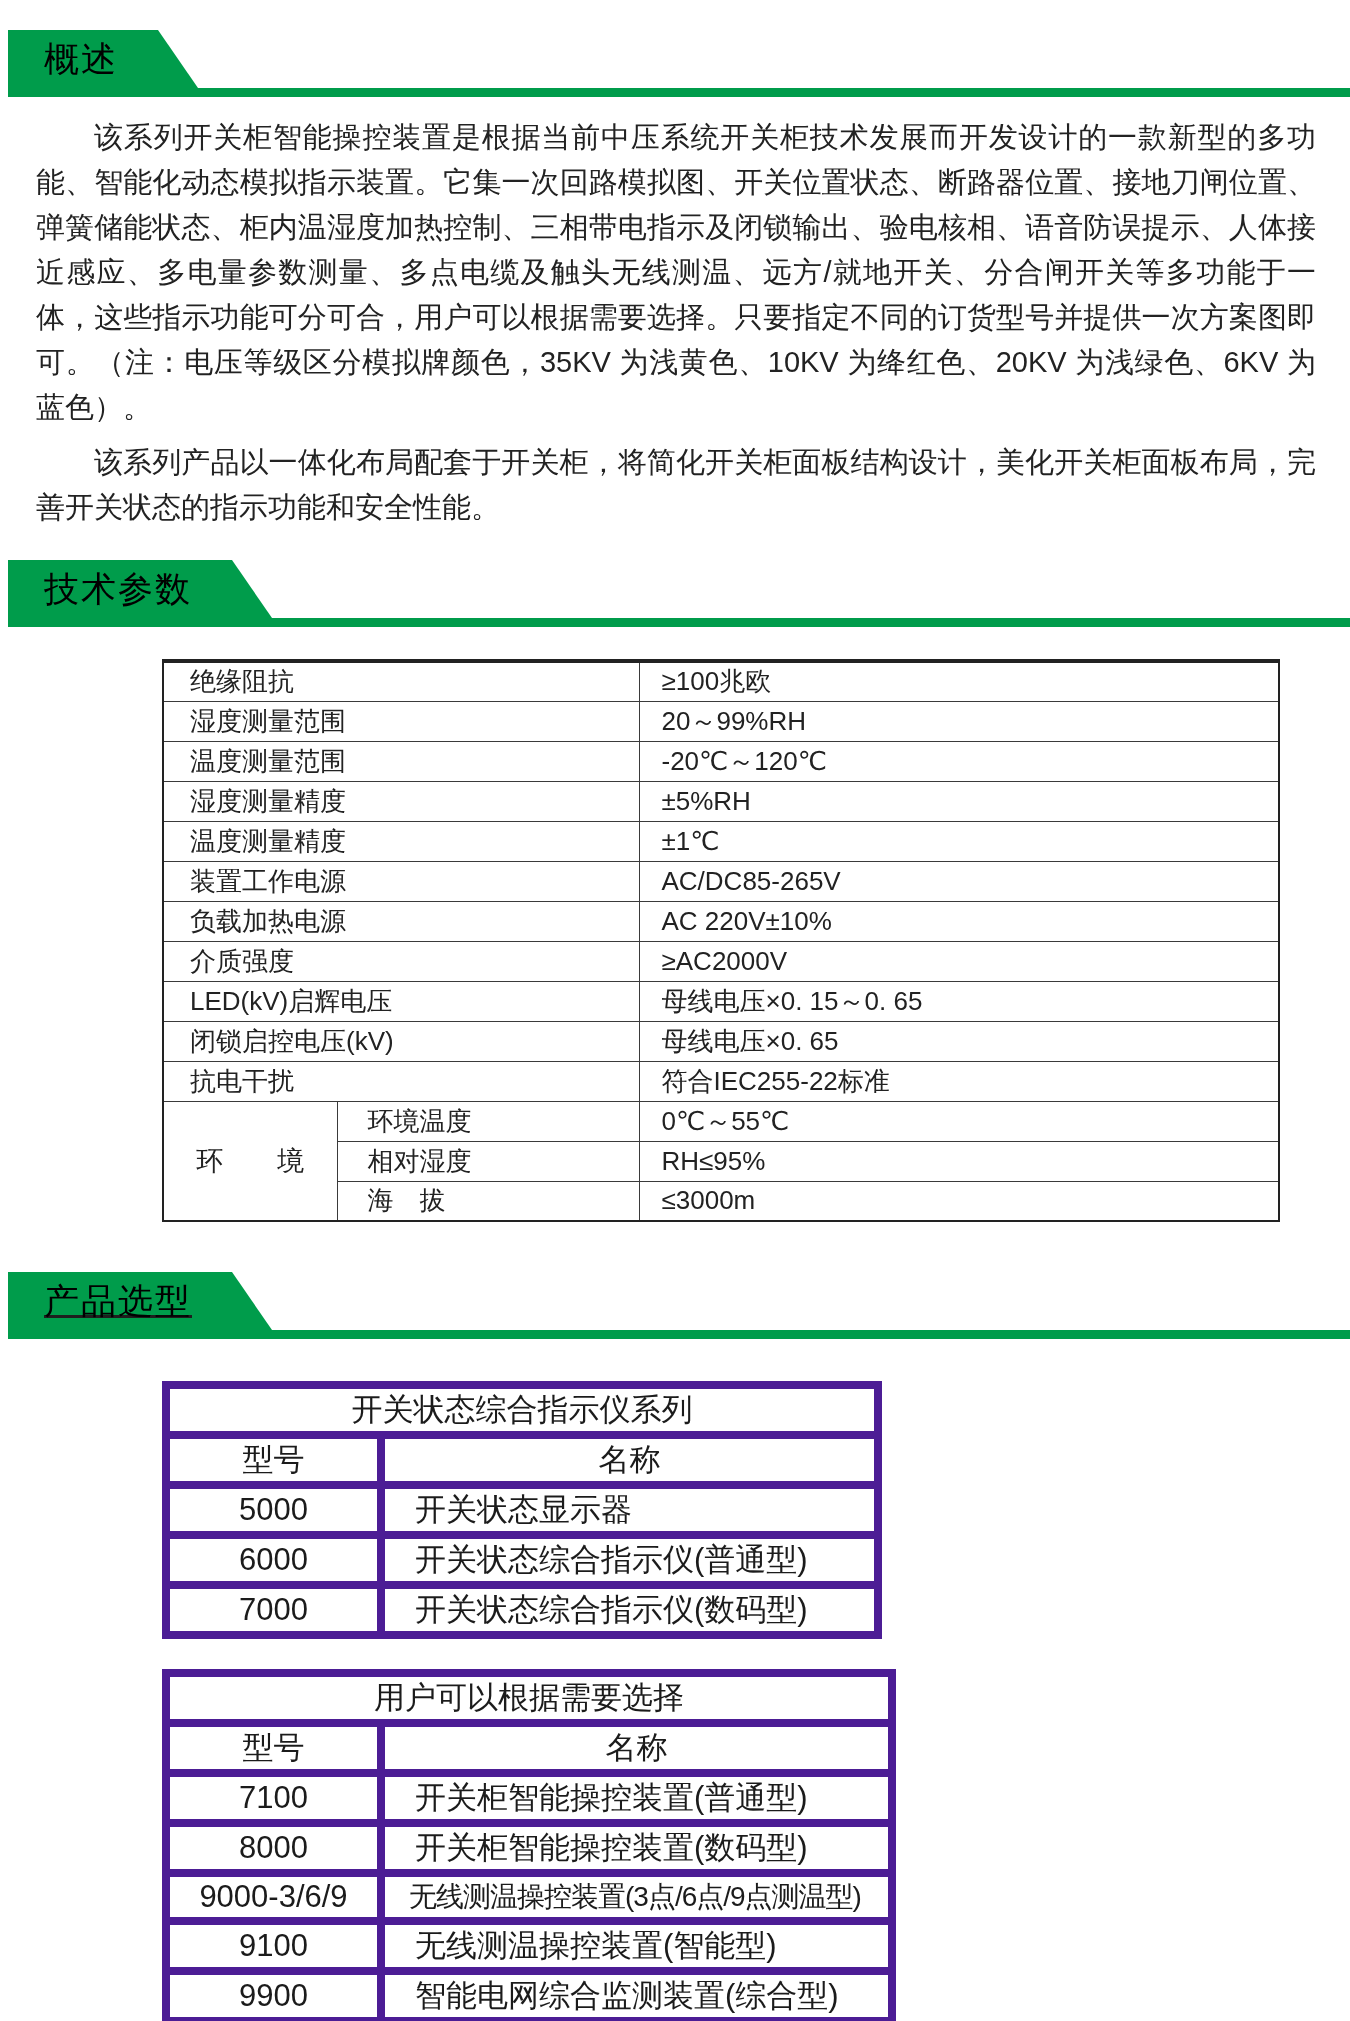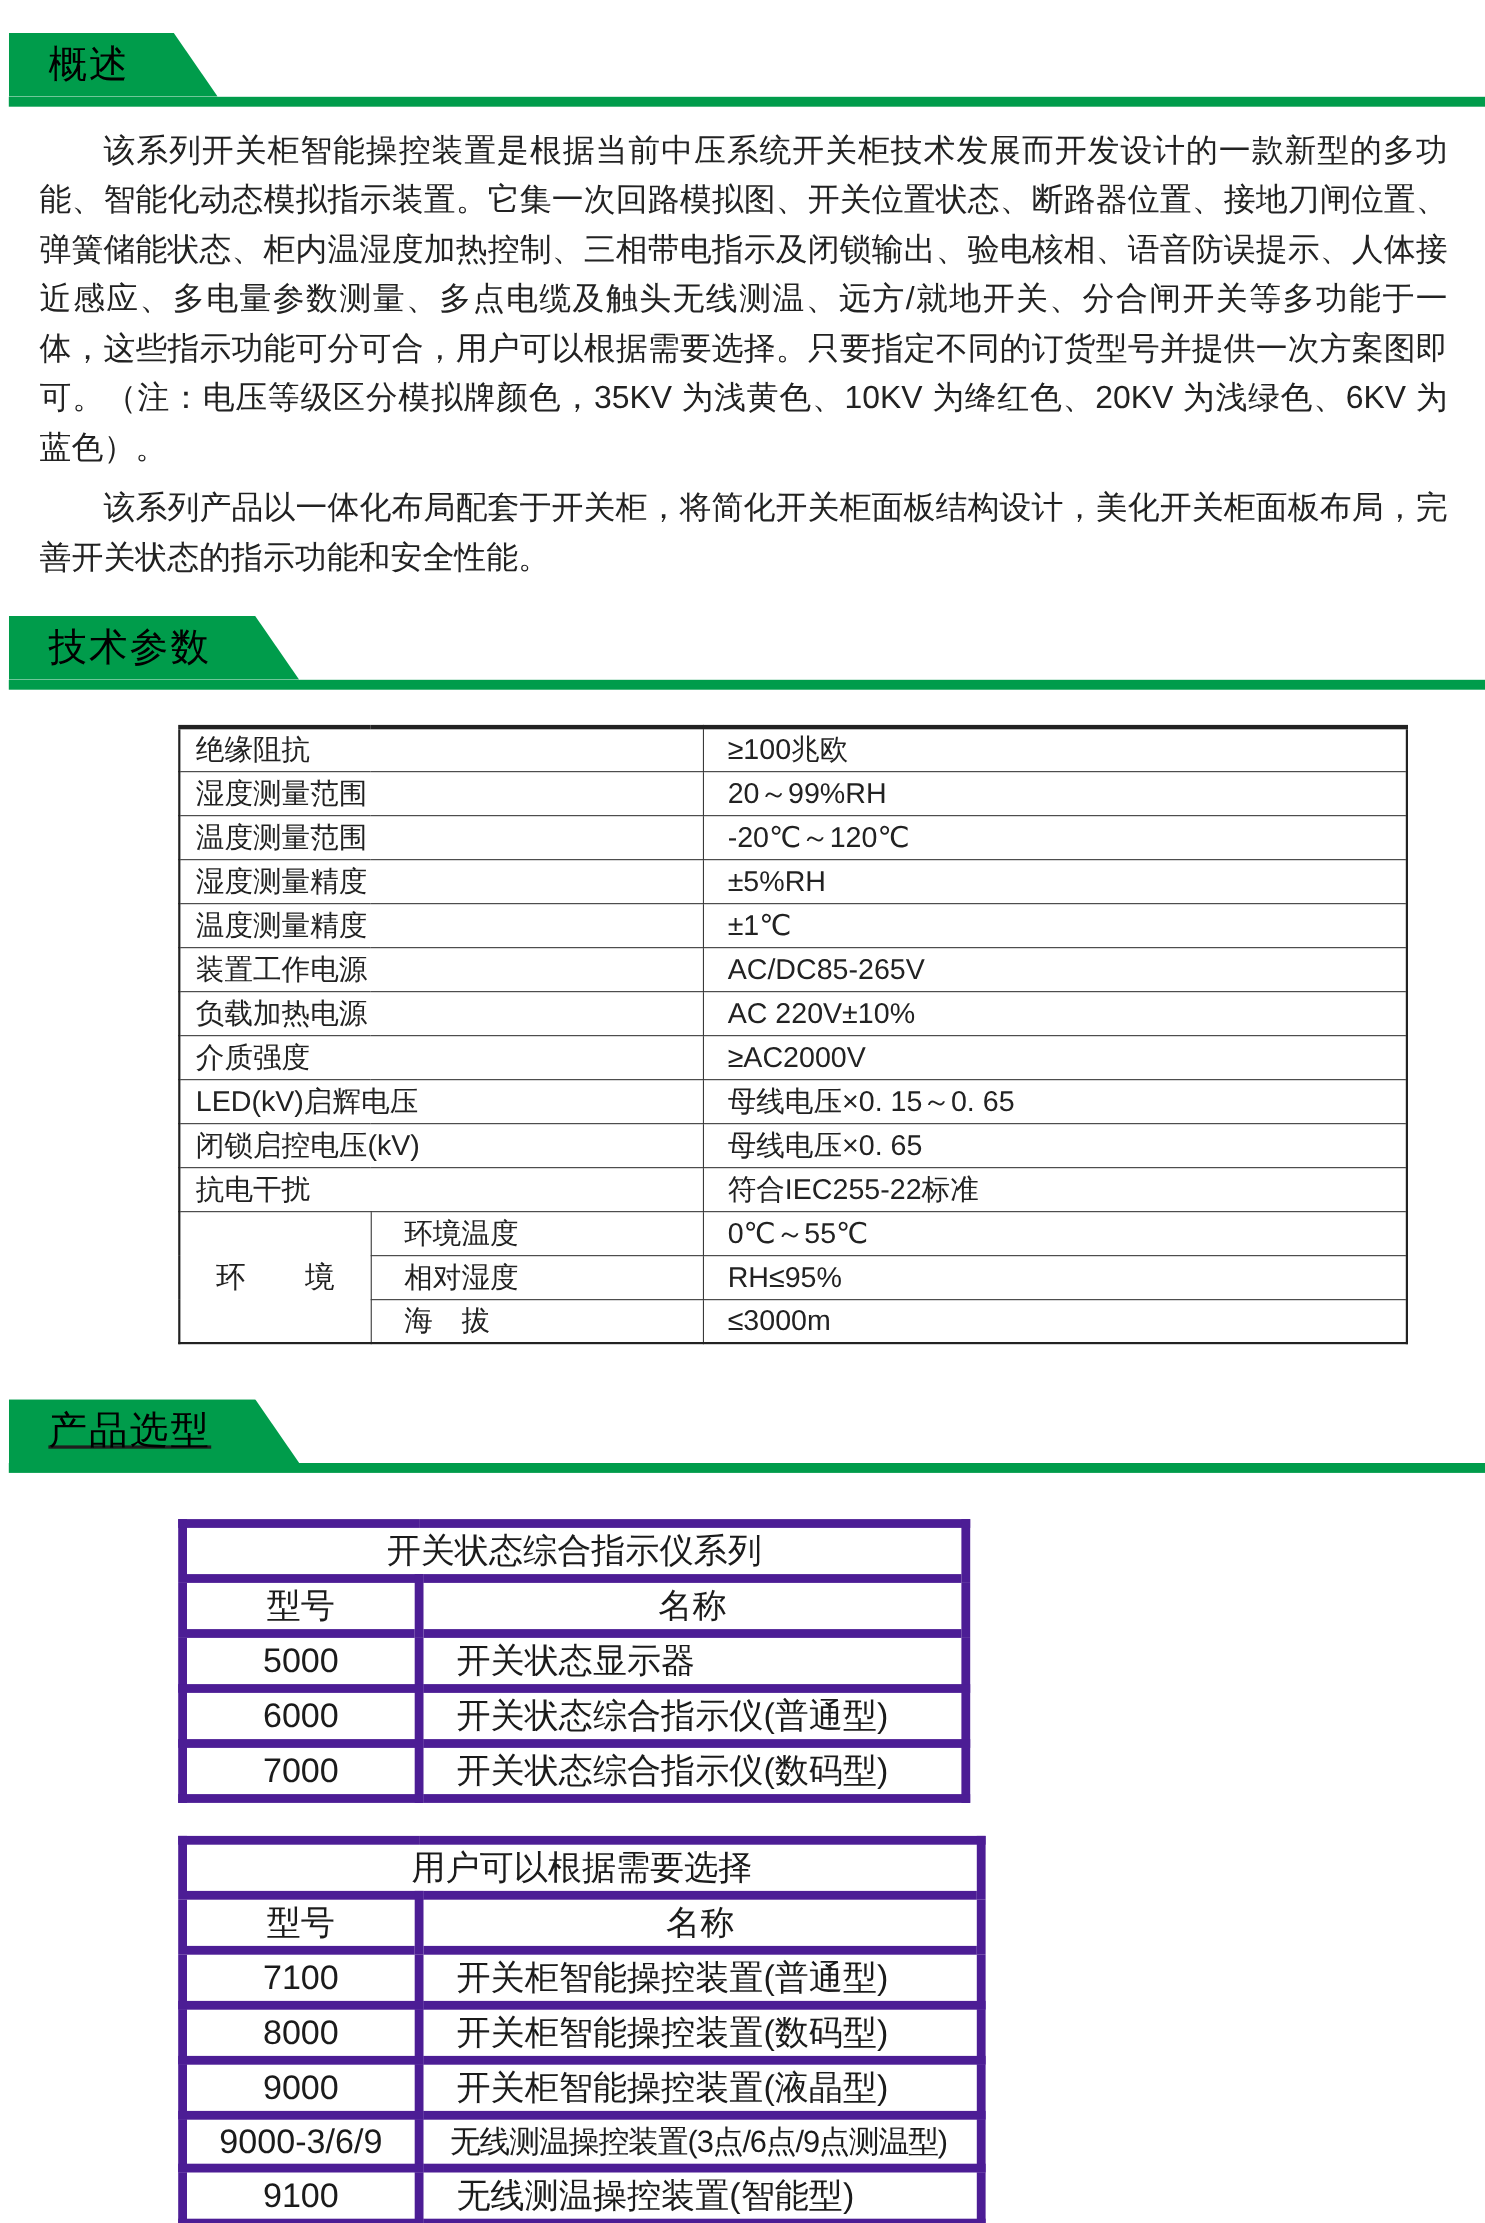--- a/index.html
+++ b/index.html
@@ -31,21 +31,21 @@
   }
   .para + .para { margin-top:10px; }
   
   table { border-collapse:collapse; table-layout:fixed; }
   .tech-table {
     margin:32px 0 0 162px; width:1116px;
     border:2px solid #222; border-top:4px solid #222;
     font-size:26px; color:#222;
   }
   .tech-table td { border:1.5px solid var(--line); height:40px; padding:0; }
-  .tech-table td.pname { padding-left:14px; }
+  .tech-table td.pname { padding-left:26px; }
   .tech-table td.val   { padding-left:22px; }
   .tech-table td.env-label { text-align:center; font-size:27px; }
   .tech-table td.sub-name  { padding-left:30px; }
   
   .product-table {
     margin:30px 0 0 162px;
     border:3px solid #161616;
     font-size:31px; color:#1b1b1b;
   }
   .product-table.first { margin-top:42px; width:712px; }
@@ -189,24 +189,20 @@
   </tr>
   <tr>
     <td class="model">7100</td>
     <td class="pdname">开关柜智能操控装置(普通型)</td>
   </tr>
   <tr>
     <td class="model">8000</td>
     <td class="pdname">开关柜智能操控装置(数码型)</td>
   </tr>
   <tr>
-    <td class="model">9000</td>
-    <td class="pdname">开关柜智能操控装置(液晶型)</td>
-  </tr>
-  <tr>
     <td class="model">9000-3/6/9</td>
     <td class="pdname tight">无线测温操控装置(3点/6点/9点测温型)</td>
   </tr>
   <tr>
     <td class="model">9100</td>
     <td class="pdname">无线测温操控装置(智能型)</td>
   </tr>
   <tr>
     <td class="model">9900</td>
     <td class="pdname">智能电网综合监测装置(综合型)</td>

